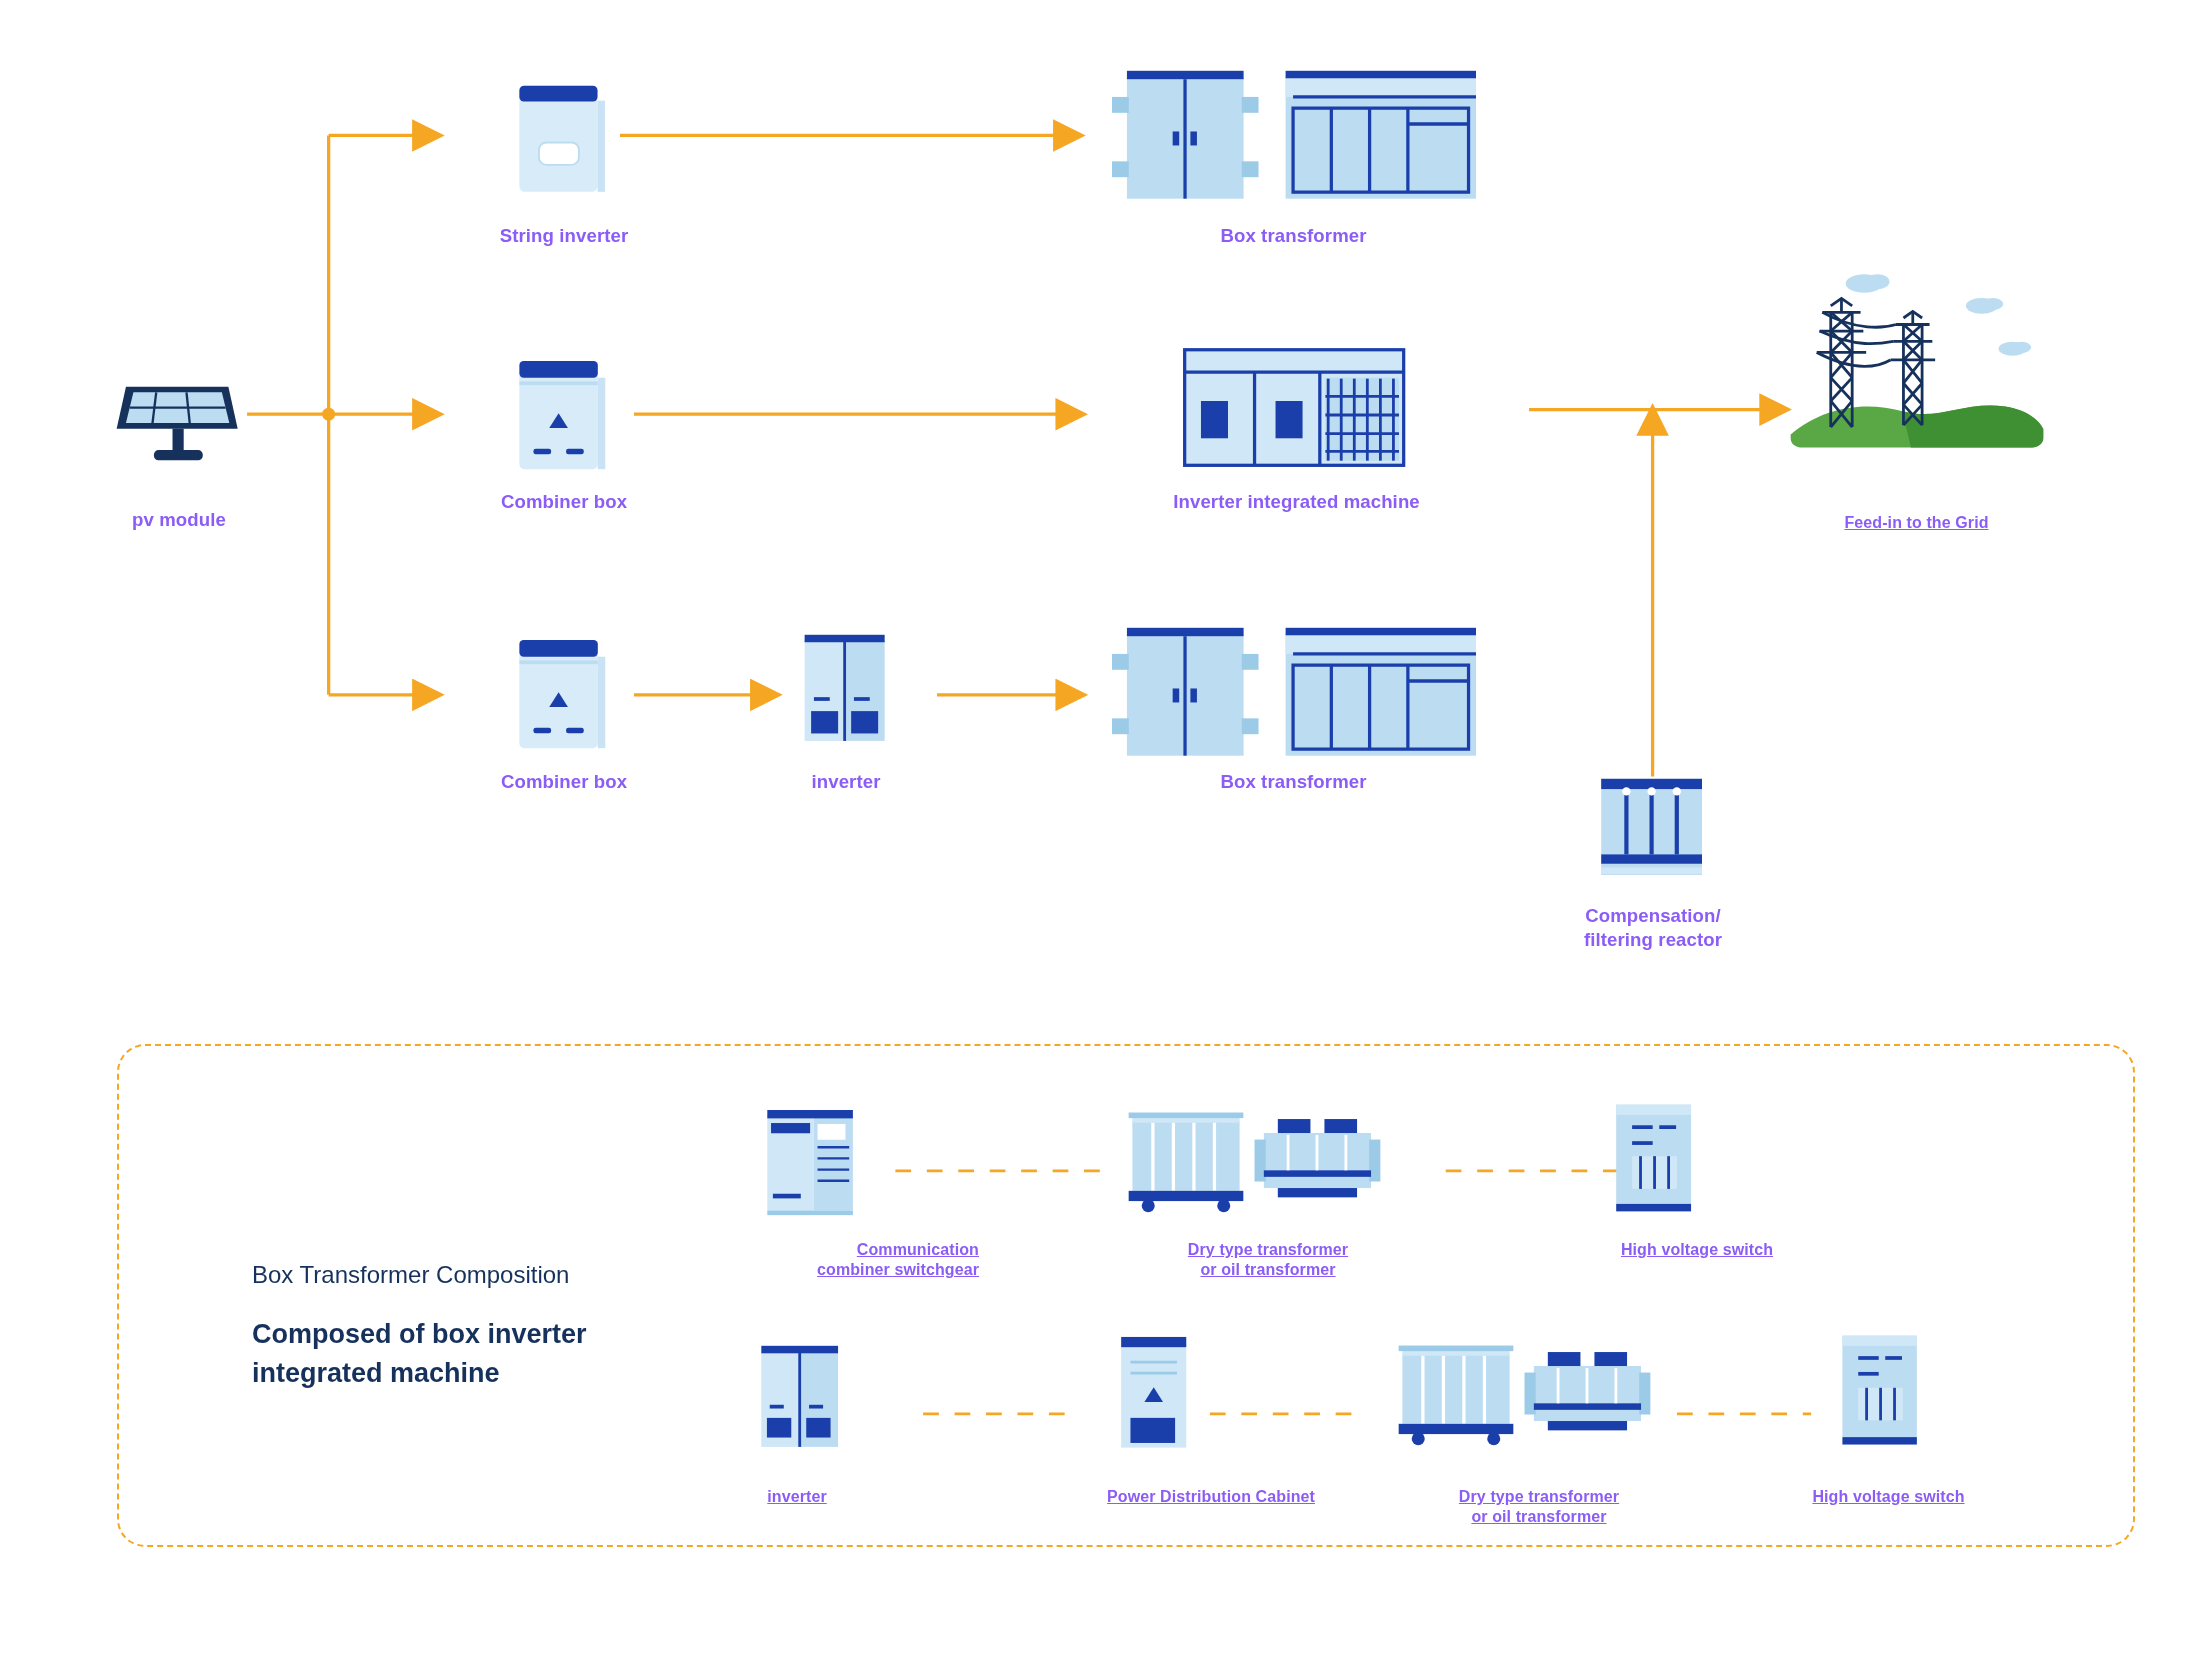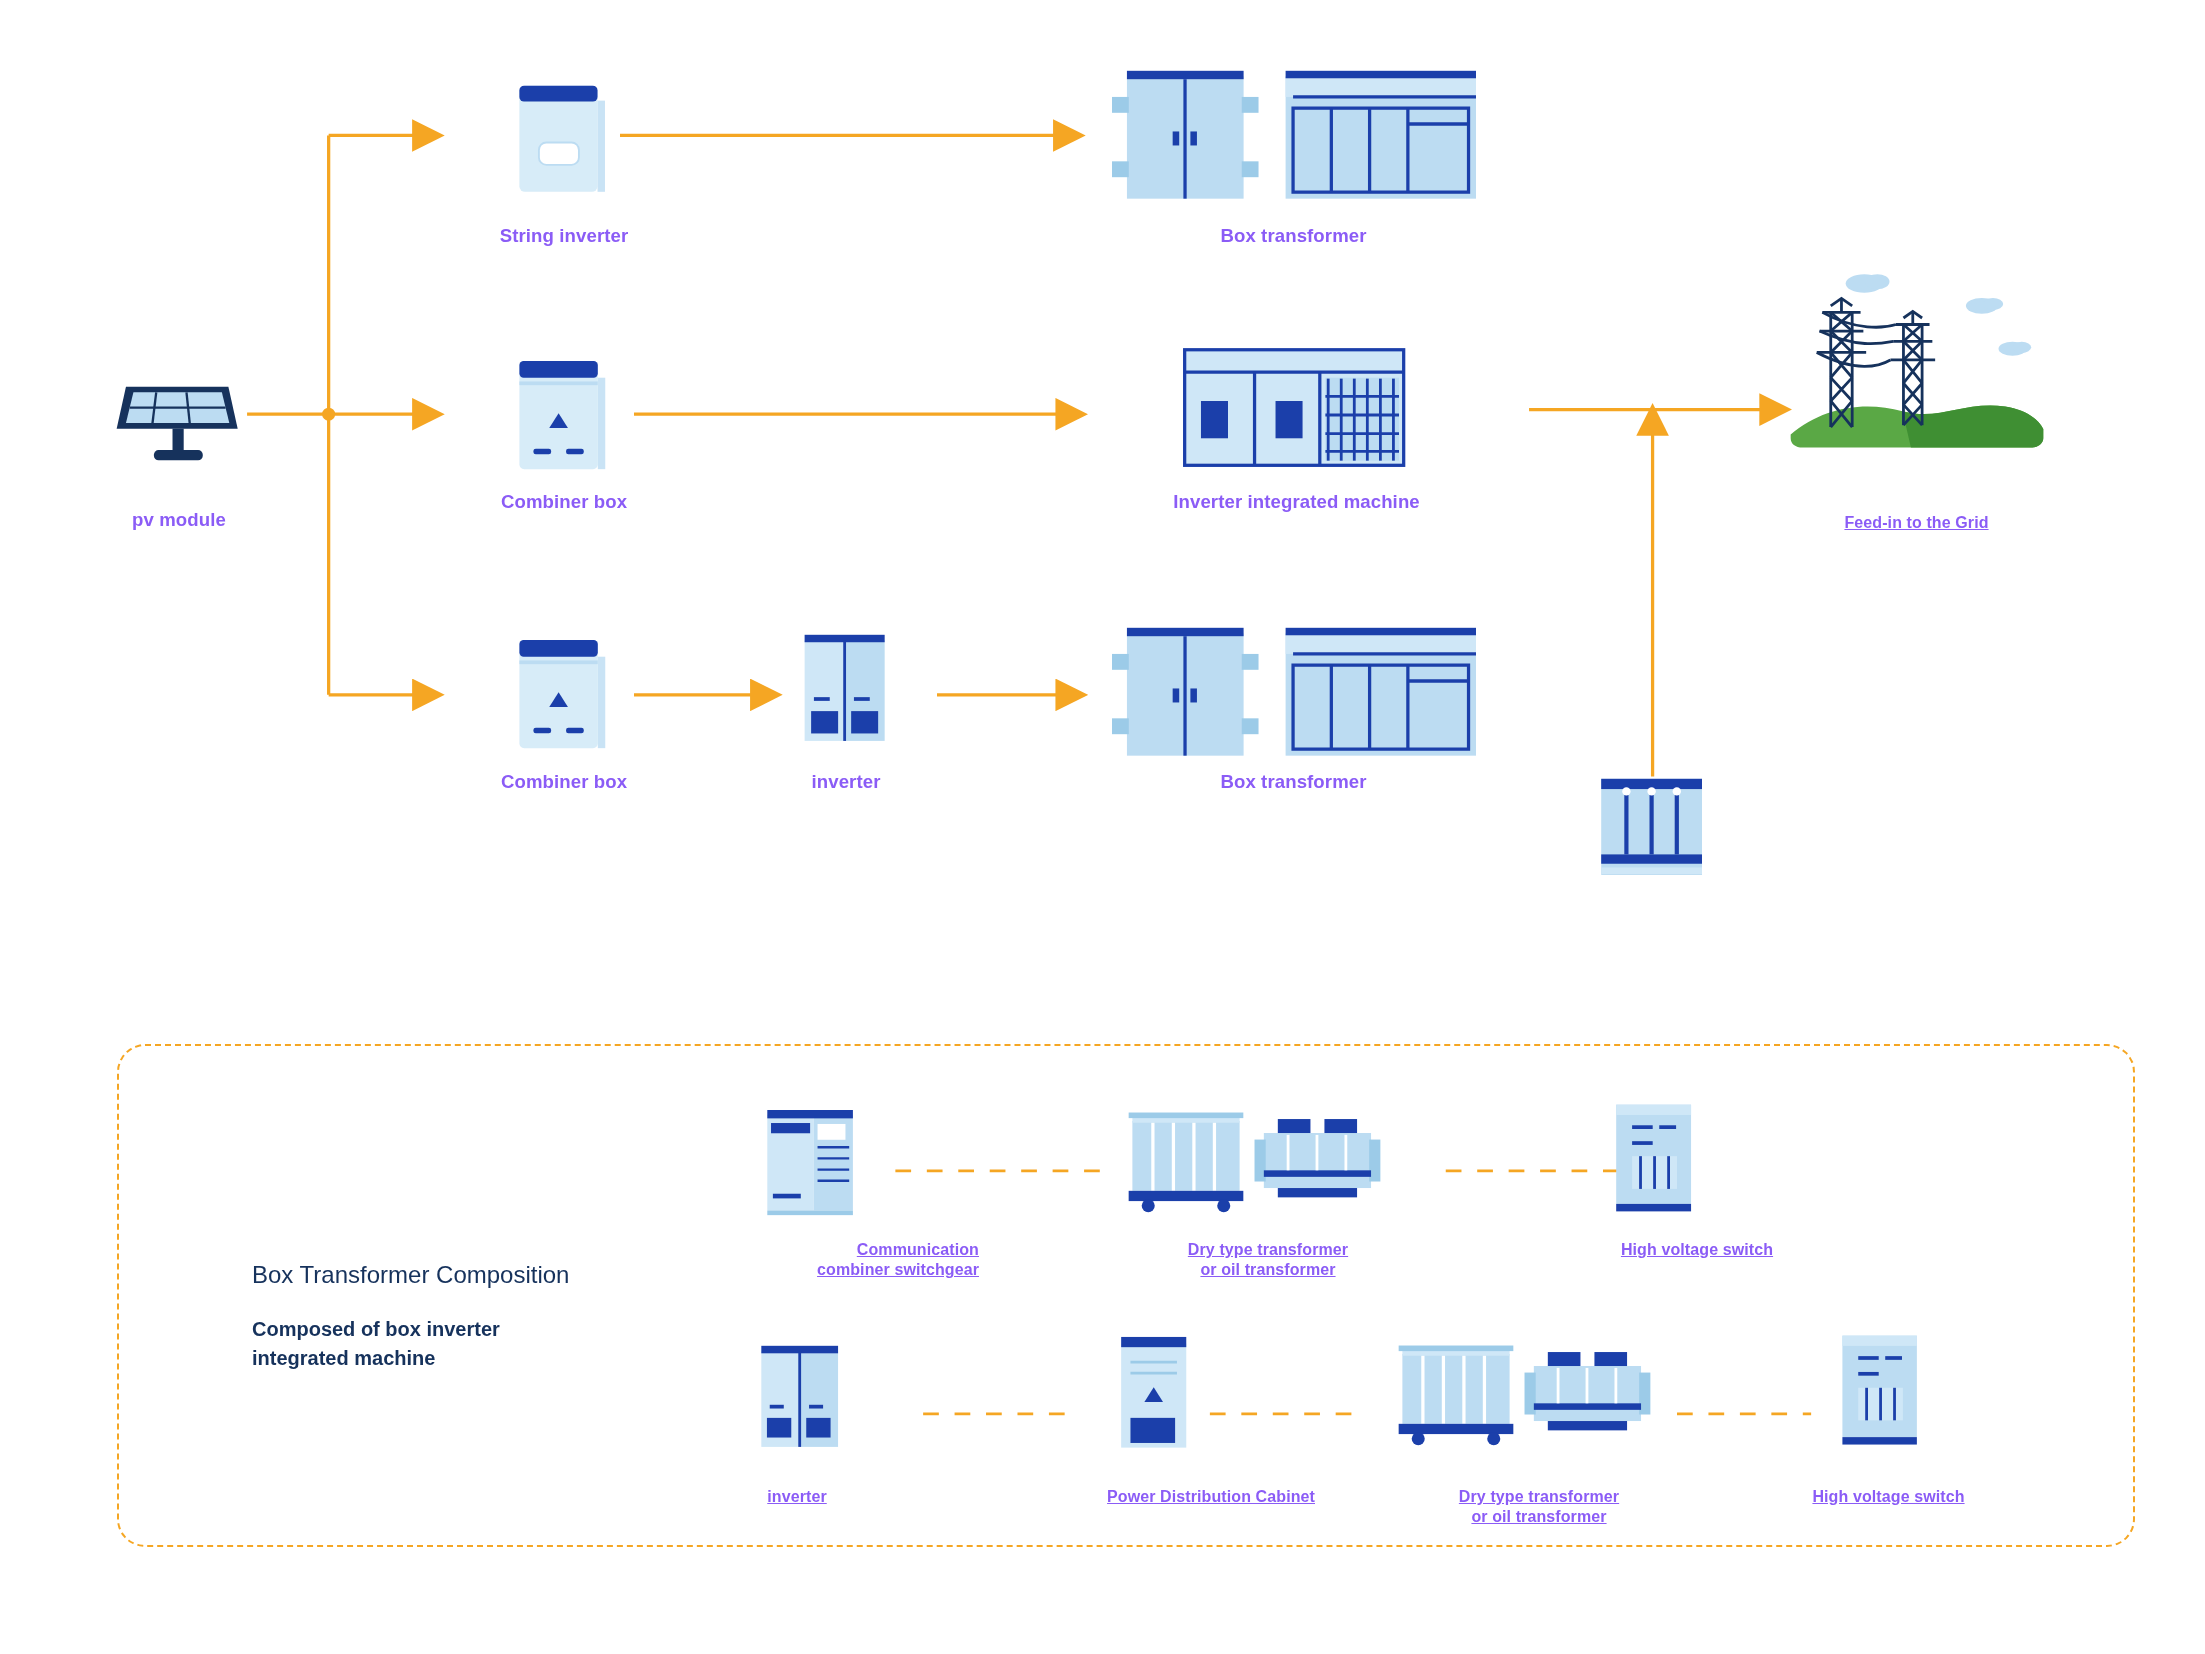--- a/index.html
+++ b/index.html
@@ -5,21 +5,21 @@
   html,body{margin:0;padding:0;background:#ffffff;}
   body{width:2205px;height:1655px;position:relative;font-family:"Liberation Sans",sans-serif;overflow:hidden;}
   .stage{position:absolute;left:0;top:0;width:2205px;height:1655px;}
   .node{position:absolute;}
   .label{position:absolute;text-align:center;color:#8b5cf6;font-weight:700;font-size:18.6px;line-height:1.28;letter-spacing:0.1px;}
   .label.sm{font-size:16px;text-decoration:underline;}
   svg{display:block;overflow:visible;}
   .ar{position:absolute;}
   .dashbox{position:absolute;border:2.3px dashed #f5a623;border-radius:28px;}
   .btitle{position:absolute;color:#16325c;font-weight:400;font-size:24px;line-height:1.35;}
-  .btitle2{position:absolute;color:#16325c;font-weight:700;font-size:20px;line-height:1.45;}
+  .btitle2{position:absolute;color:#16325c;font-weight:700;font-size:27px;line-height:1.45;}
 </style>
 </head>
 <body>
 
 <div class="stage">
 
   <svg class="ar" style="left:0;top:0;width:2205px;height:1655px;" viewBox="0 0 4730 3549" width="2205" height="1655">
     <defs>
       <marker id="ah" markerWidth="10" markerHeight="10" refX="8" refY="5" orient="auto">
         <path d="M0,0 L10,5 L0,10 Z" fill="#f5a623"></path>
@@ -207,20 +207,21 @@
         <path d="M78,40 L78,168"></path>
         <path d="M132,40 L132,168"></path>
         <path d="M186,40 L186,168"></path>
       </g>
       <circle cx="78" cy="33" r="9" fill="#ffffff"></circle>
       <circle cx="132" cy="33" r="9" fill="#ffffff"></circle>
       <circle cx="186" cy="33" r="9" fill="#ffffff"></circle>
       <rect x="24" y="196" width="216" height="14" fill="#cfe7f7"></rect>
     </svg>
   </div>
+  <div class="label" style="left:1499px;top:904px;width:308px;text-align:center;"><span>Compensation/</span><br><span>filtering reactor</span></div>
 
   <div class="node" style="left:1786px;top:261px;">
     <svg width="261" height="196" viewBox="0 0 560 420">
 
       <g fill="#bcdcf2">
         <ellipse cx="168" cy="48" rx="40" ry="20"></ellipse>
         <ellipse cx="196" cy="44" rx="26" ry="16"></ellipse>
         <ellipse cx="420" cy="96" rx="34" ry="17"></ellipse>
         <ellipse cx="444" cy="92" rx="22" ry="13"></ellipse>
         <ellipse cx="486" cy="188" rx="30" ry="15"></ellipse>

